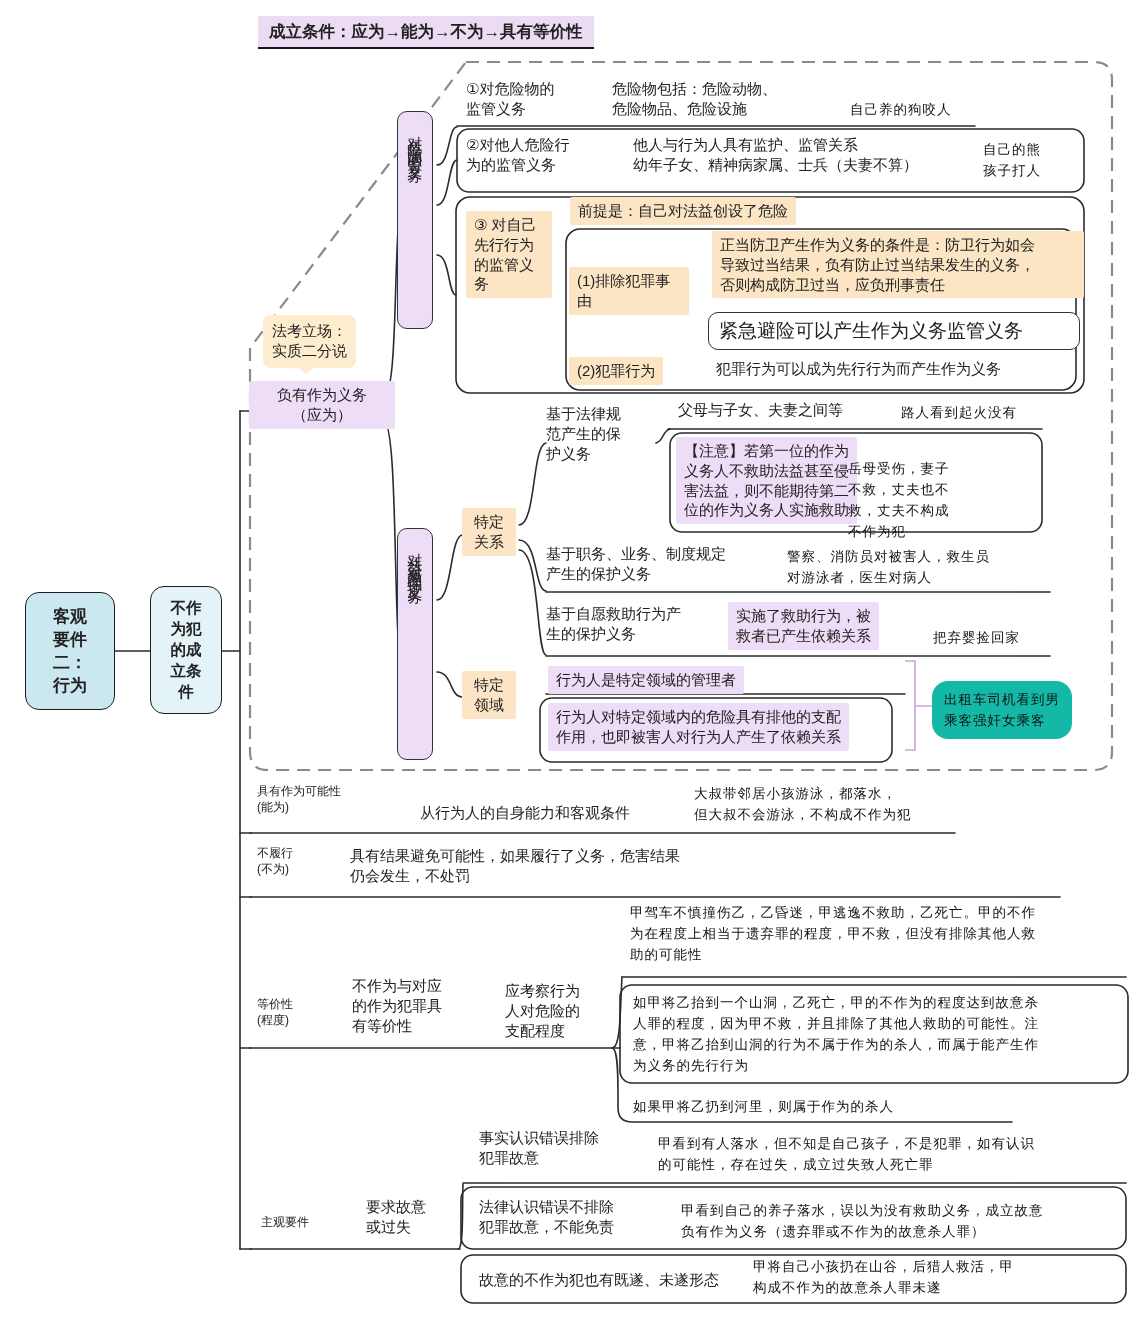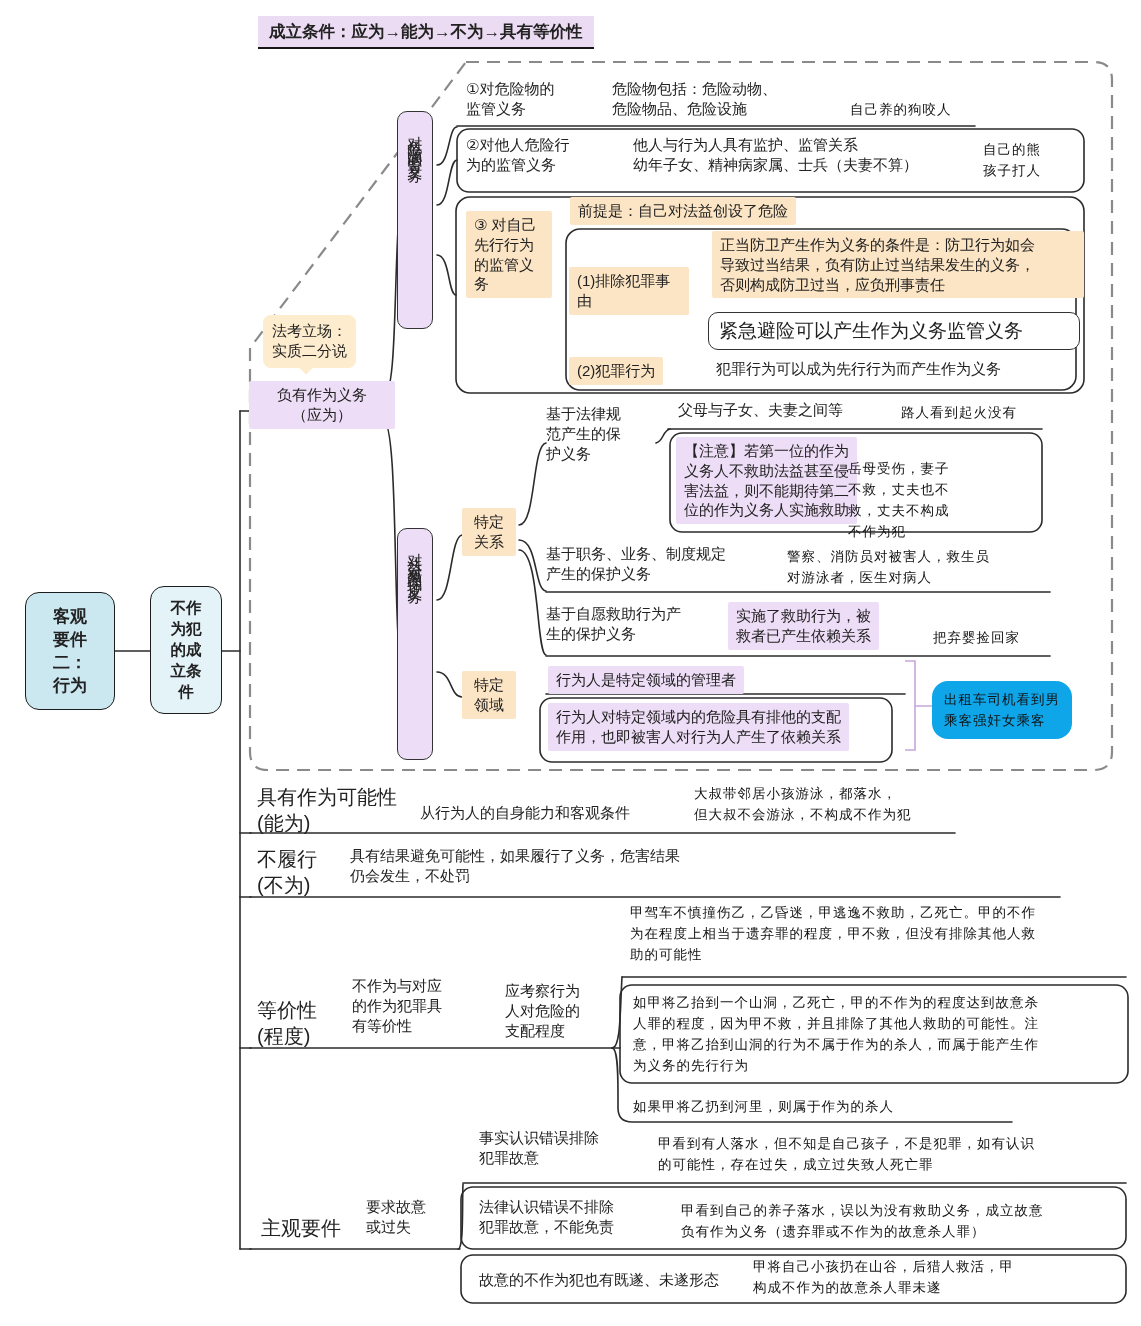--- a/index.html
+++ b/index.html
@@ -4,39 +4,39 @@
 <style>
   html,body{margin:0;padding:0;background:#fff;}
   #canvas{position:relative;width:1141px;height:1326px;background:#fff;overflow:hidden;
           font-family:"Liberation Sans","DejaVu Sans",sans-serif;color:#222;}
   #wires{position:absolute;left:0;top:0;z-index:0;}
   .ln{stroke:#2b2b2b;stroke-width:1.6;fill:none;stroke-linecap:round;}
   .lnr{stroke:#2b2b2b;stroke-width:1.6;fill:none;}
   .lnp{stroke:#c9a6dd;stroke-width:1.6;fill:none;}
   .dsh{stroke:#8a8a8a;stroke-width:2.2;fill:none;stroke-dasharray:13 8;}
   .t{position:absolute;z-index:2;font-size:15px;line-height:1.32;white-space:pre-line;}
-  .big{font-size:20px;}
+  .big{font-size:12px;}
   .hw{font-family:"DejaVu Serif","Liberation Serif",serif;font-size:13.5px;line-height:1.55;
       letter-spacing:1px;color:#111;}
   .purple{background:#eeddf6;padding:4px 8px;border-radius:2px;}
   .orange{background:#fce5c4;padding:4px 8px;border-radius:2px;}
   .title{position:absolute;left:258px;top:16px;z-index:2;background:#ecdcf3;font-weight:bold;
          font-size:16.5px;padding:5px 11px 4px;border-bottom:2.5px solid #161616;}
   .bluebox{position:absolute;z-index:2;border:1.8px solid #1d1d1d;border-radius:14px;
            display:flex;align-items:center;justify-content:center;text-align:center;
            font-weight:bold;white-space:pre-line;box-sizing:border-box;}
   .vbox{position:absolute;z-index:2;writing-mode:vertical-rl;background:#eeddf6;
         border:1.7px solid #333;border-radius:10px;font-size:15px;letter-spacing:4px;
         padding:12px 9px;line-height:1.05;}
   .callout{position:absolute;z-index:2;background:#fdeccd;border-radius:8px;
            padding:6px 9px;font-size:15px;line-height:1.35;white-space:pre-line;}
   .tail{position:absolute;z-index:1;width:12px;height:12px;background:#fdeccd;transform:rotate(45deg);}
   .wbox{position:absolute;z-index:2;background:#fff;border:1.6px solid #333;border-radius:10px;
         padding:5px 10px;font-size:19px;white-space:pre-line;box-sizing:border-box;}
-  .bubble{position:absolute;z-index:2;background:#0ea5e9;border-radius:16px;padding:8px 12px;
+  .bubble{position:absolute;z-index:2;background:#14b8a6;border-radius:16px;padding:8px 12px;
           white-space:pre-line;}
   .ctr{text-align:center;}
 </style>
 </head>
 <body>
 
 <div id="canvas">
 
   <svg id="wires" width="1141" height="1326">
 

